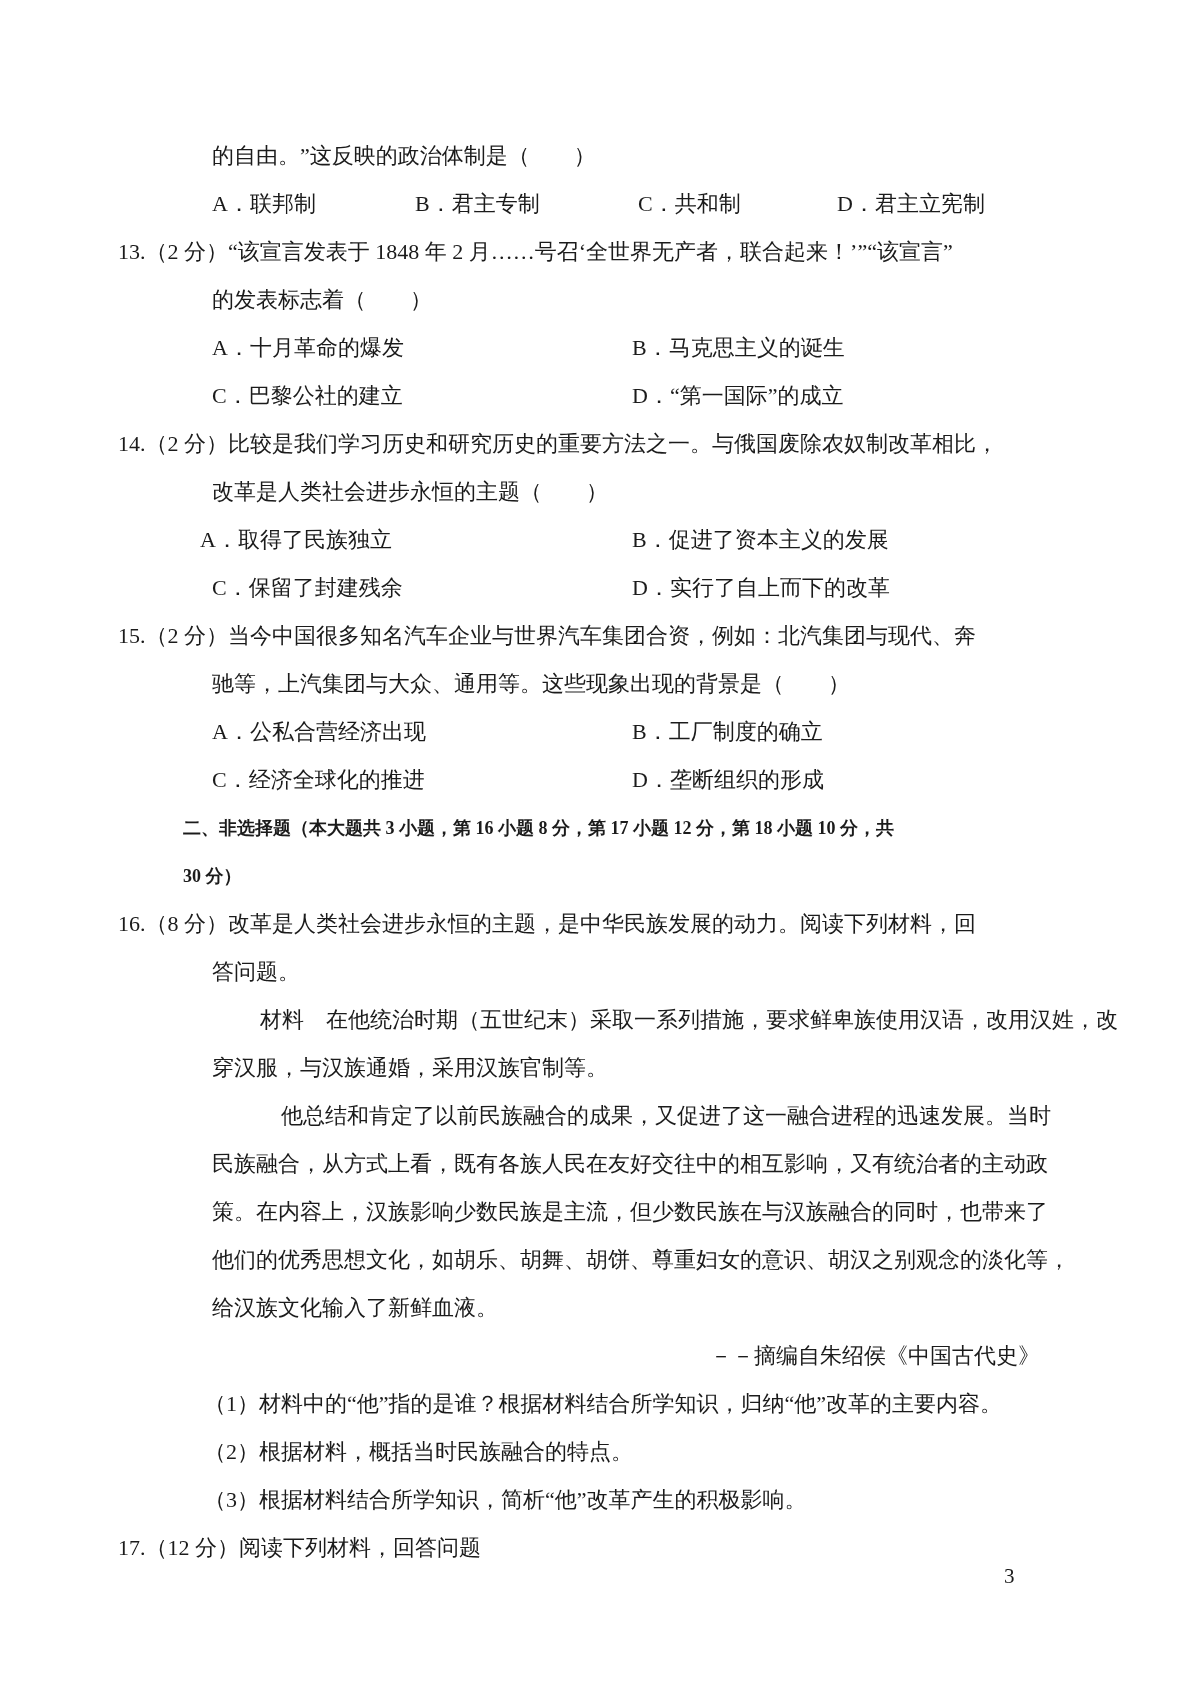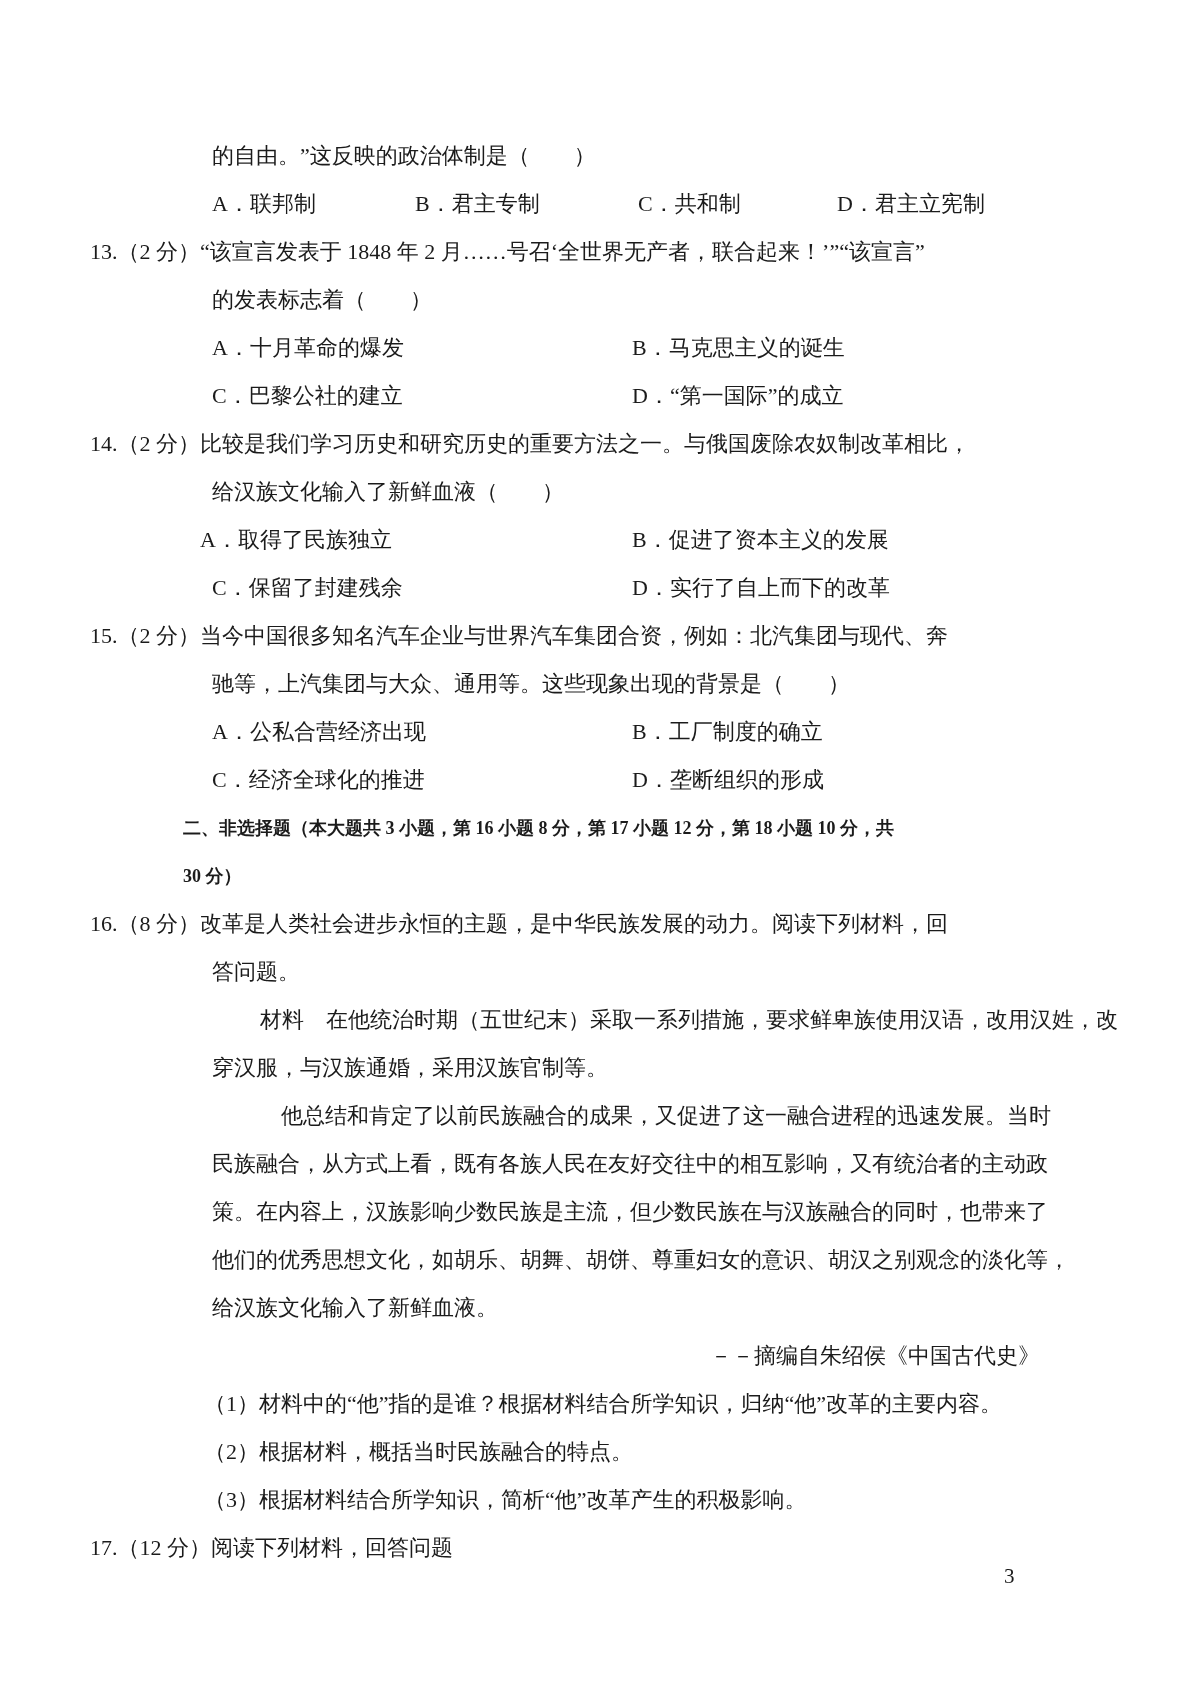--- a/index.html
+++ b/index.html
@@ -7,42 +7,42 @@
     width:1200px;height:1698px;background:#ffffff;
     font-family:"Liberation Serif","DejaVu Serif",serif;
     color:#1b1b1b;
   }
   .page{position:relative;width:1200px;height:1698px;background:#ffffff;overflow:hidden}
   .lines{position:absolute;top:132px;left:0;width:1200px;height:1440px}
   .line{
     position:absolute;left:0;width:1040px;height:48px;line-height:48px;
     font-size:22px;white-space:pre;box-sizing:border-box;
   }
-  .line.q{padding-left:90px}
+  .line.q{padding-left:118px}
   .line.body{padding-left:212px}
   .line.para{padding-left:281px}
   .line.sub{padding-left:204px}
   .line.section{padding-left:183px;font-weight:bold;font-size:18px}
   .line.cite{text-align:right;}
   .opt{position:absolute;top:0;white-space:pre}
   .pagenum{position:absolute;left:1004px;top:1564px;font-size:21px;line-height:24px}
 </style>
 </head>
 <body>
 
 <div class="page">
   <div id="lines" class="lines">
       <div class="line body" style="top: 0px;">的自由。”这反映的政治体制是（　　）</div>
       <div class="line options4" style="top: 48px;"><span class="opt" style="left: 212px;">A．联邦制</span><span class="opt" style="left: 415px;">B．君主专制</span><span class="opt" style="left: 638px;">C．共和制</span><span class="opt" style="left: 837px;">D．君主立宪制</span></div>
       <div class="line q" style="top: 96px;">13.（2 分）“该宣言发表于 1848 年 2 月……号召‘全世界无产者，联合起来！’”“该宣言”</div>
       <div class="line body" style="top: 144px;">的发表标志着（　　）</div>
       <div class="line options2" style="top: 192px;"><span class="opt" style="left: 212px;">A．十月革命的爆发</span><span class="opt" style="left: 632px;">B．马克思主义的诞生</span></div>
       <div class="line options2" style="top: 240px;"><span class="opt" style="left: 212px;">C．巴黎公社的建立</span><span class="opt" style="left: 632px;">D．“第一国际”的成立</span></div>
       <div class="line q" style="top: 288px;">14.（2 分）比较是我们学习历史和研究历史的重要方法之一。与俄国废除农奴制改革相比，</div>
-      <div class="line body" style="top: 336px;">给汉族文化输入了新鲜血液（　　）</div>
+      <div class="line body" style="top: 336px;">改革是人类社会进步永恒的主题（　　）</div>
       <div class="line options2" style="top: 384px;"><span class="opt" style="left: 200px;">A．取得了民族独立</span><span class="opt" style="left: 632px;">B．促进了资本主义的发展</span></div>
       <div class="line options2" style="top: 432px;"><span class="opt" style="left: 212px;">C．保留了封建残余</span><span class="opt" style="left: 632px;">D．实行了自上而下的改革</span></div>
       <div class="line q" style="top: 480px;">15.（2 分）当今中国很多知名汽车企业与世界汽车集团合资，例如：北汽集团与现代、奔</div>
       <div class="line body" style="top: 528px;">驰等，上汽集团与大众、通用等。这些现象出现的背景是（　　）</div>
       <div class="line options2" style="top: 576px;"><span class="opt" style="left: 212px;">A．公私合营经济出现</span><span class="opt" style="left: 632px; text-align: right;">B．工厂制度的确立</span></div>
       <div class="line options2" style="top: 624px;"><span class="opt" style="left: 212px;">C．经济全球化的推进</span><span class="opt" style="left: 632px;">D．垄断组织的形成</span></div>
       <div class="line section" style="top: 672px;">二、非选择题（本大题共 3 小题，第 16 小题 8 分，第 17 小题 12 分，第 18 小题 10 分，共</div>
       <div class="line section" style="top: 720px;">30 分）</div>
       <div class="line q" style="top: 768px;">16.（8 分）改革是人类社会进步永恒的主题，是中华民族发展的动力。阅读下列材料，回</div>
       <div class="line body" style="top: 816px;">答问题。</div>

